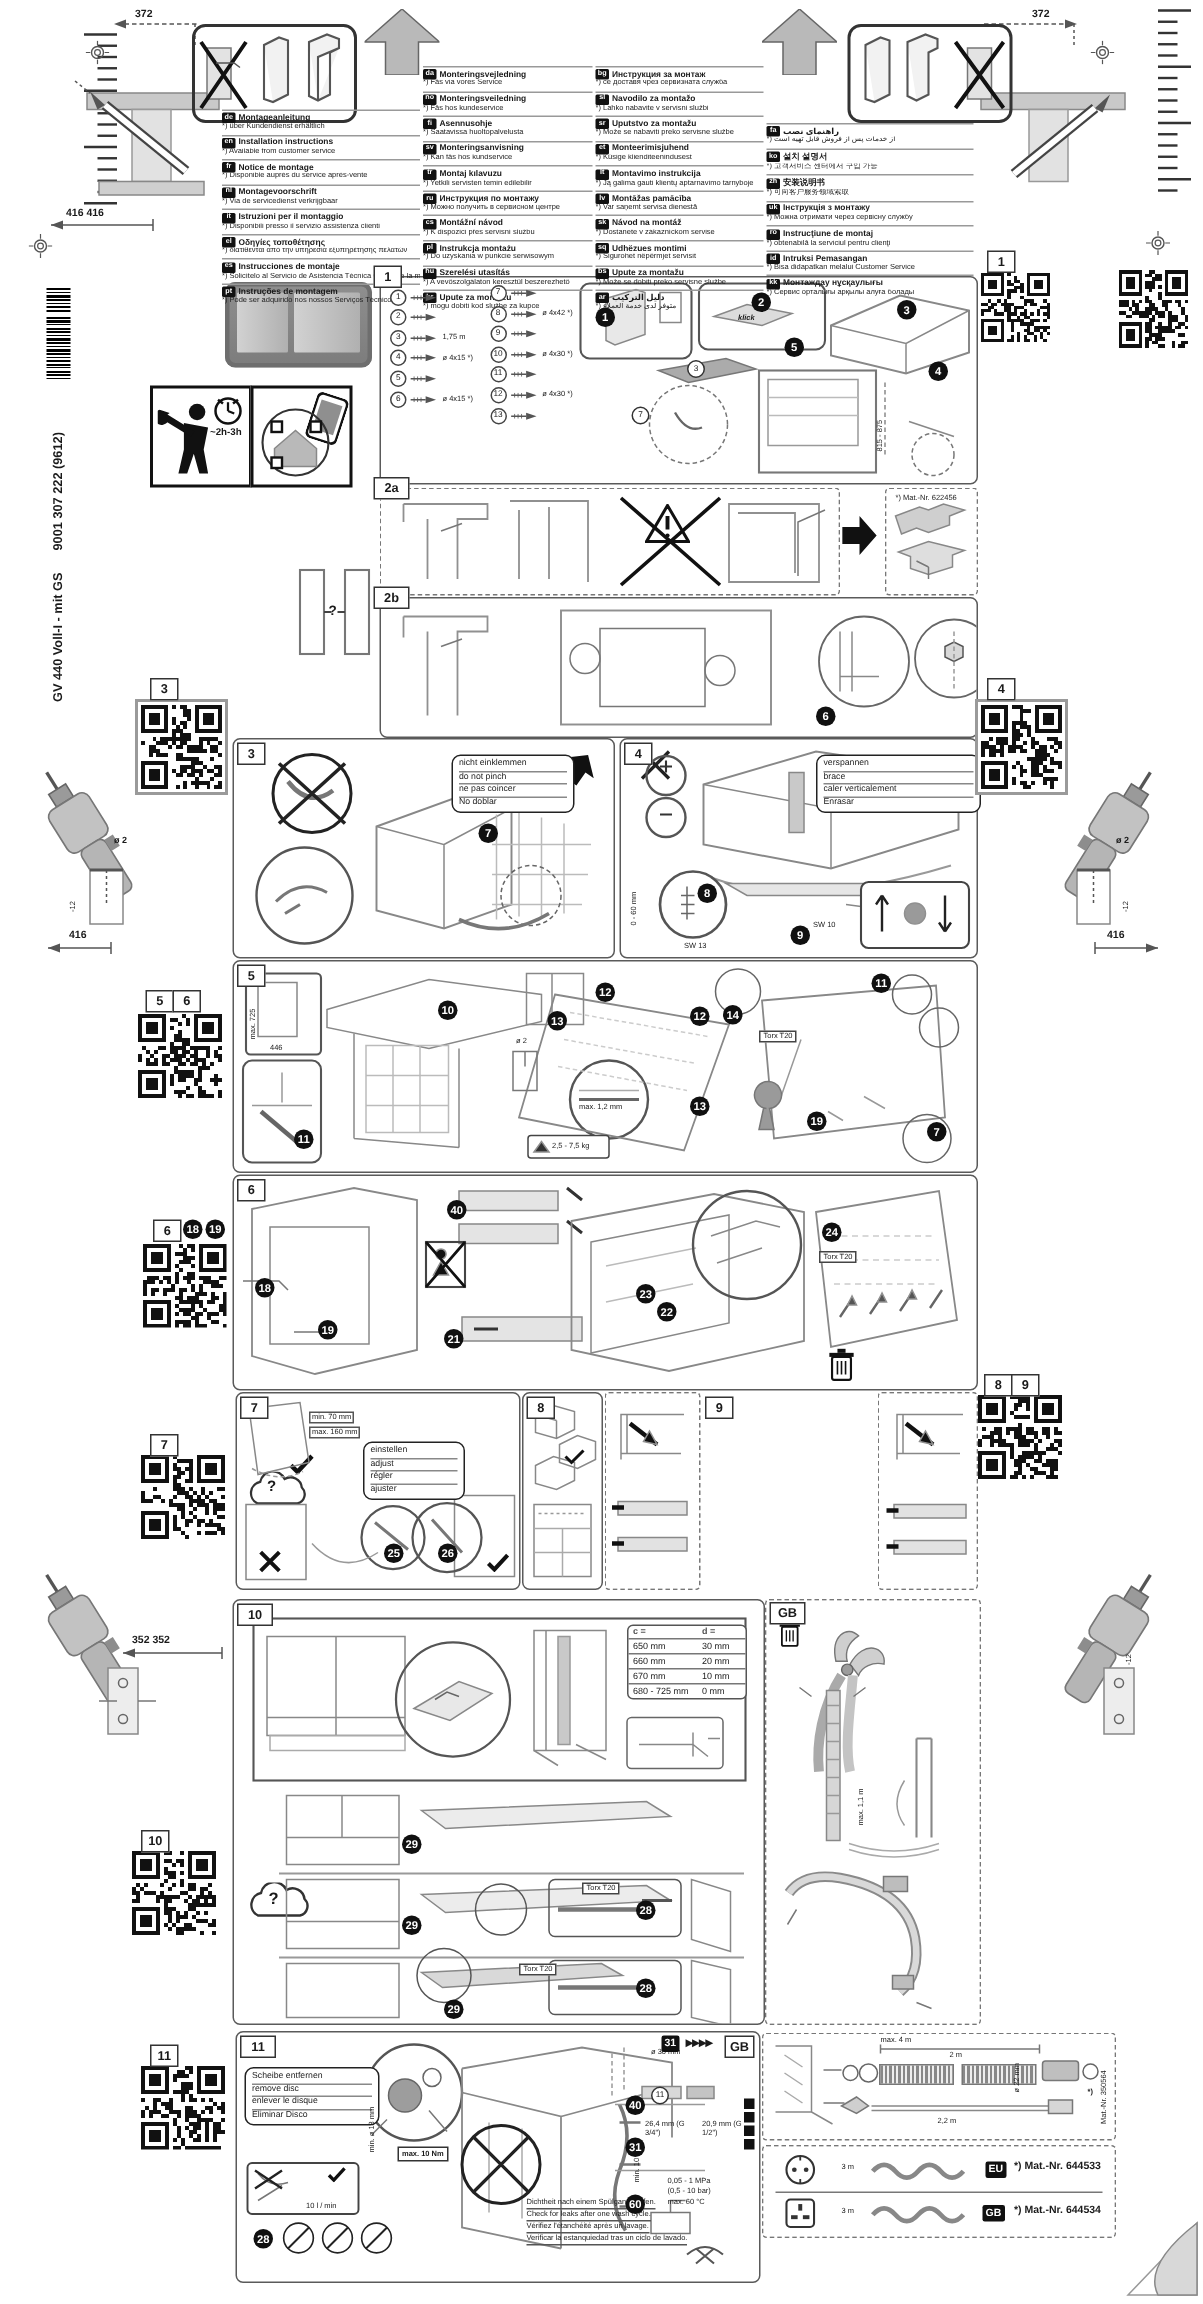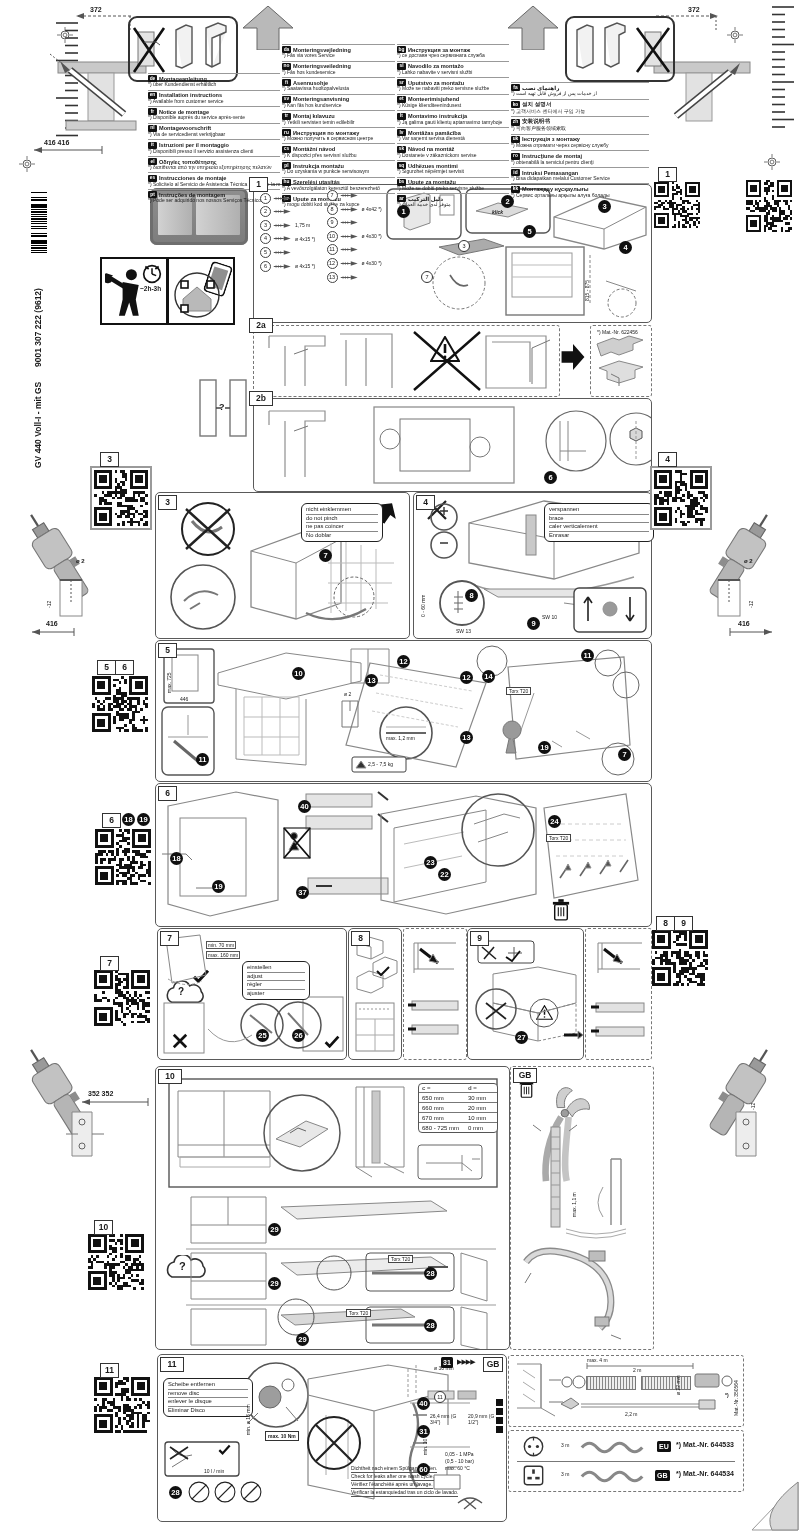--- a/index.html
+++ b/index.html
@@ -847,21 +847,21 @@
       <path d="M398 40 h70 M398 56 h72 M400 72 h70" stroke="#ccc" stroke-dasharray="4 3"></path>
       <path d="M404 94 l8 -12 M424 92 l8 -12 M444 90 l8 -12 M464 88 l8 -12" stroke="#666" stroke-width="1.6"></path>
       <path d="M412 80 l-3 6 6 0 z M432 78 l-3 6 6 0 z M452 76 l-3 6 6 0 z" fill="#555"></path>
     </svg>
     <svg class="abs" style="left:396px;top:114px" width="18" height="24">
         <use href="#trash"></use>
       </svg>
     <span class="bn" style="left:14px;top:68px">18</span>
     <span class="bn" style="left:56px;top:96px">19</span>
     <span class="bn" style="left:142px;top:16px">40</span>
-    <span class="bn" style="left:140px;top:102px">37</span>
+    <span class="bn" style="left:140px;top:102px">21</span>
     <span class="bn" style="left:268px;top:72px">23</span>
     <span class="bn" style="left:282px;top:84px">22</span>
     <span class="bn" style="left:392px;top:31px">24</span>
     <div class="dt d5" style="left:390px;top:50px;border:1px solid #444;padding:0 2px;background:#fff">Torx T20</div>
   </div>
   <div class="tag" style="left:158px;top:786px">6</div>
 
   <div class="box" style="left:157px;top:928px;width:188px;height:130px">
     <svg class="art" width="188" height="130" viewBox="0 0 188 130" stroke="#909090" fill="none">
       <path d="M8 10 l34 -4 6 40 -34 8 z" stroke="#888"></path>
@@ -916,40 +916,20 @@
     <svg class="art" width="62" height="130" viewBox="0 0 62 130" stroke="#909090" fill="none">
       <path d="M10 44 v-30 h42 M14 14 v26 M10 40 h40" stroke="#888"></path>
       <path d="M16 20 l18 14" stroke="#111" stroke-width="3"></path>
         <path d="M34 34 l-9 -2 4 -7 z" fill="#111"></path>
       <rect x="8" y="72" width="46" height="9" fill="#e2e2e2" stroke="#888"></rect>
       <rect x="8" y="96" width="46" height="9" fill="#e2e2e2" stroke="#888"></rect>
       <path d="M4 76 h8 M4 100 h8" stroke="#111" stroke-width="3"></path>
     </svg>
   </div>
 
-  <div class="box" style="left:467px;top:928px;width:115px;height:130px">
-    <svg class="art" width="115" height="130" viewBox="0 0 115 130" stroke="#909090" fill="none">
-      <rect x="10" y="12" width="56" height="22" rx="3" stroke="#444"></rect>
-      <path d="M16 30 l10 -12 M14 18 l14 12" stroke="#222" stroke-width="1.6"></path>
-      <path d="M40 24 h14 M46 18 v12" stroke="#555"></path>
-      <path d="M38 28 l6 4 8 -10" stroke="#111" stroke-width="1.8"></path>
-      <path d="M25 45 L70 38 L108 46 L108 74 L70 84 L25 74 Z" stroke="#888"></path>
-      <path d="M25 74 L70 84 V112 L25 102 Z" stroke="#888"></path>
-      <path d="M70 84 L108 74 V104 L70 112" stroke="#888" stroke-dasharray="3 2"></path>
-      <circle cx="28" cy="80" r="20" stroke="#555" stroke-width="1.5"></circle>
-      <path d="M18 74 L38 90 M38 74 L18 90" stroke="#222" stroke-width="1.8"></path>
-      <circle cx="76" cy="84" r="14" stroke="#555"></circle>
-      <path d="M96 106 h14" stroke="#111" stroke-width="3"></path>
-        <path d="M110 102 l5 4 -5 4z" fill="#111"></path>
-    </svg>
-    <svg class="abs" style="left:68px;top:76px" width="17" height="15">
-        <use href="#warn"></use>
-      </svg>
-    <span class="bn" style="left:47px;top:102px">27</span>
-  </div>
   <div class="tag" style="left:470px;top:931px">9</div>
 
   <div class="dash" style="left:585px;top:928px;width:65px;height:130px">
     <svg class="art" width="65" height="130" viewBox="0 0 65 130" stroke="#909090" fill="none">
       <path d="M12 44 v-30 h44 M16 14 v26 M12 40 h42" stroke="#888"></path>
       <path d="M18 20 l18 14" stroke="#111" stroke-width="3"></path>
         <path d="M36 34 l-9 -2 4 -7 z" fill="#111"></path>
       <rect x="10" y="74" width="48" height="9" fill="#e2e2e2" stroke="#888"></rect>
       <rect x="10" y="98" width="48" height="9" fill="#e2e2e2" stroke="#888"></rect>
       <path d="M5 78 h8 M5 102 h8" stroke="#111" stroke-width="3"></path>

